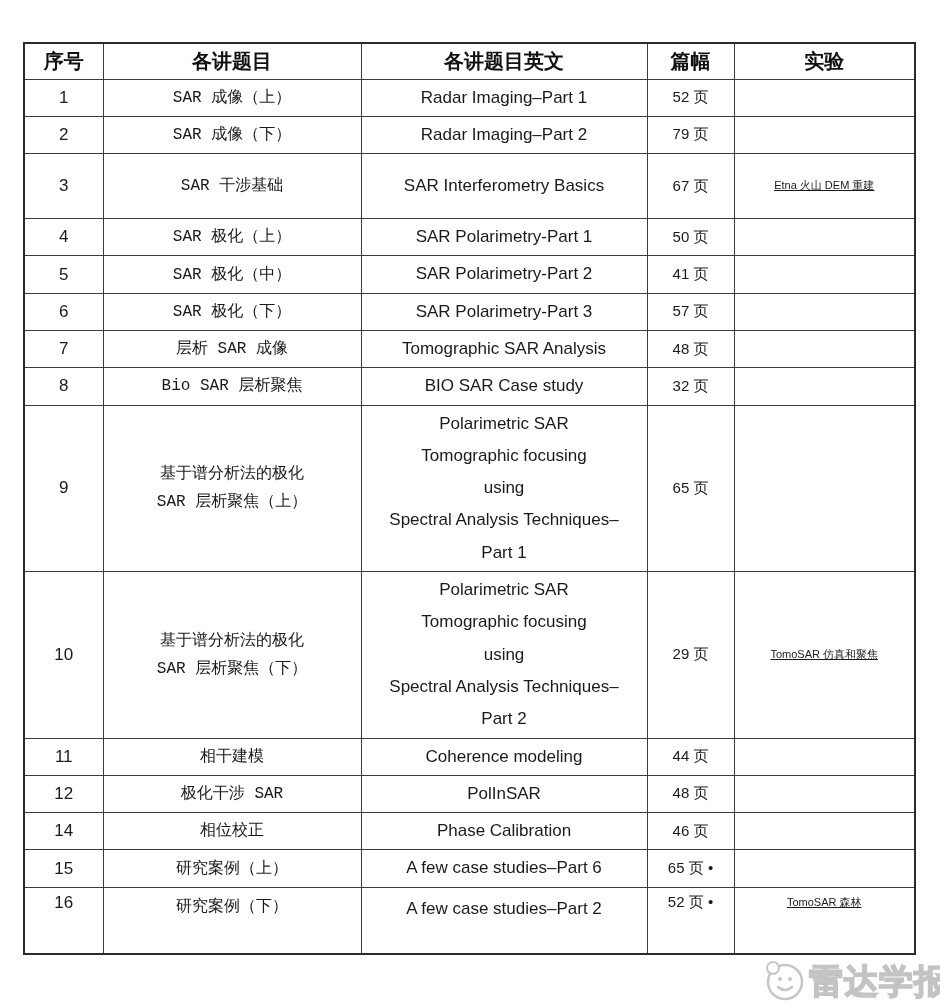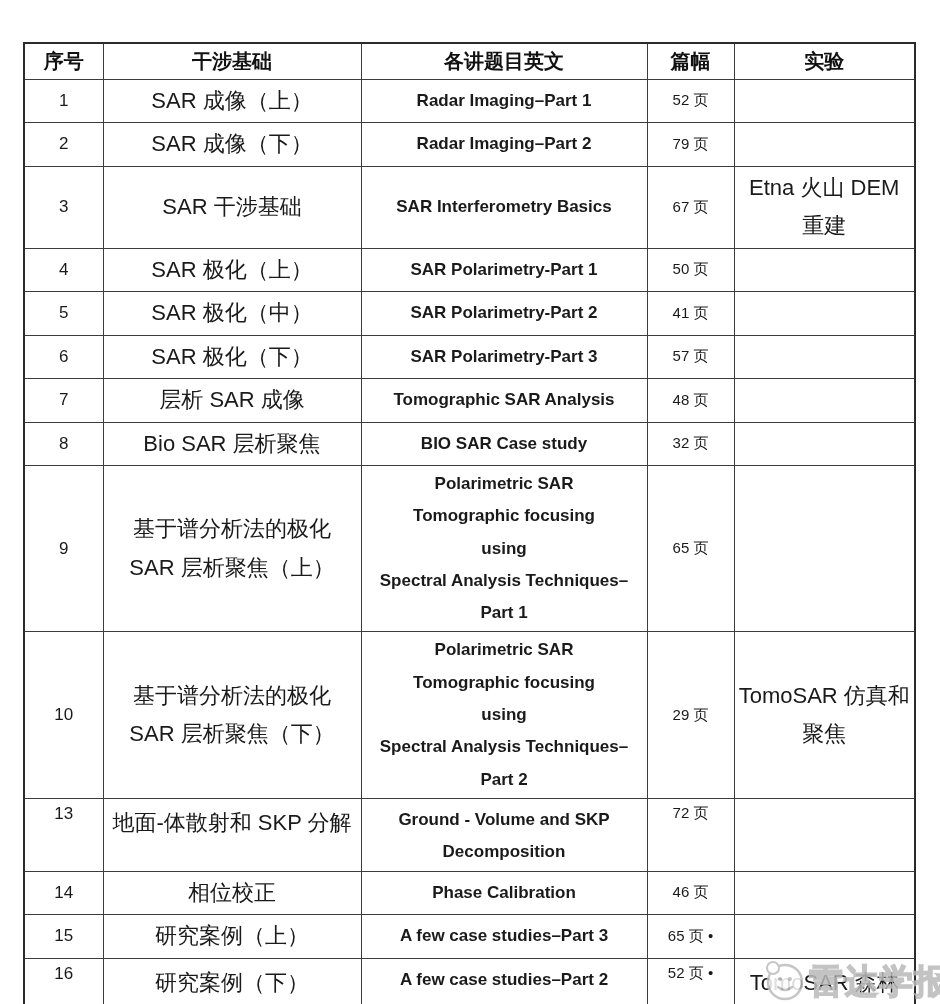--- a/index.html
+++ b/index.html
@@ -27,24 +27,24 @@
     padding: 2px 4px;
     overflow: hidden;
   }
   table.lecture th {
     font-size: 20px;
     font-weight: bold;
     height: 36px;
     color: #111;
   }
   td.c-no { font-size: 17px; }
-  td.c-cn { font-size: 22px; white-space: pre-line; line-height: 1.75; }
-  td.c-en { font-size: 17px; white-space: pre-line; line-height: 1.9; font-weight: bold; }
+  td.c-cn { font-size: 16px; white-space: pre-line; line-height: 1.75; font-family: Liberation Mono, monospace; }
+  td.c-en { font-size: 17px; white-space: pre-line; line-height: 1.9; }
   td.c-pg { font-size: 15px; white-space: nowrap; }
-  td.c-ex { font-size: 22px; line-height: 1.75; }
+  td.c-ex { font-size: 11px; line-height: 1.75; text-decoration: underline; }
 
   tr.rh-a { height: 37px; }
   tr.rh-b { height: 65px; }
   tr.rh-c { height: 163px; }
   tr.rh-d { height: 32px; }
   tr.rh-e { height: 34px; }
   tr.rh-f { height: 67px; }
   tr.va-top td { vertical-align: top; padding-top: 5px; }
 
   .watermark {
@@ -76,21 +76,21 @@
       <colgroup>
         <col style="width:79px">
           <col style="width:258px">
           <col style="width:286px">
           <col style="width:87px">
           <col style="width:181px">
       </colgroup>
       <thead>
         <tr>
           <th>序号</th>
-          <th>干涉基础</th>
+          <th>各讲题目</th>
           <th>各讲题目英文</th>
           <th>篇幅</th>
           <th>实验</th>
         </tr>
       </thead>
       <tbody>
         <tr class="rh-a">
           <td class="c-no">1</td>
           <td class="c-cn">SAR 成像（上）</td>
           <td class="c-en">Radar Imaging–Part 1</td>
@@ -163,39 +163,45 @@
           <td class="c-cn">基于谱分析法的极化
 SAR 层析聚焦（下）</td>
           <td class="c-en">Polarimetric SAR
 Tomographic focusing
 using
 Spectral Analysis Techniques–
 Part 2</td>
           <td class="c-pg">29 页</td>
           <td class="c-ex">TomoSAR 仿真和聚焦</td>
         </tr>
-        <tr class="rh-b va-top">
-          <td class="c-no">13</td>
-          <td class="c-cn">地面-体散射和 SKP 分解</td>
-          <td class="c-en">Ground - Volume and SKP
-Decomposition</td>
-          <td class="c-pg">72 页</td>
+        <tr class="rh-a">
+          <td class="c-no">11</td>
+          <td class="c-cn">相干建模</td>
+          <td class="c-en">Coherence modeling</td>
+          <td class="c-pg">44 页</td>
+          <td class="c-ex"></td>
+        </tr>
+        <tr class="rh-d">
+          <td class="c-no">12</td>
+          <td class="c-cn">极化干涉 SAR</td>
+          <td class="c-en">PolInSAR</td>
+          <td class="c-pg">48 页</td>
           <td class="c-ex"></td>
         </tr>
         <tr class="rh-e">
           <td class="c-no">14</td>
           <td class="c-cn">相位校正</td>
           <td class="c-en">Phase Calibration</td>
           <td class="c-pg">46 页</td>
           <td class="c-ex"></td>
         </tr>
         <tr class="rh-e">
           <td class="c-no">15</td>
           <td class="c-cn">研究案例（上）</td>
-          <td class="c-en">A few case studies–Part 3</td>
+          <td class="c-en">A few case studies–Part 6</td>
           <td class="c-pg">65 页 •</td>
           <td class="c-ex"></td>
         </tr>
         <tr class="rh-f va-top">
           <td class="c-no">16</td>
           <td class="c-cn">研究案例（下）</td>
           <td class="c-en">A few case studies–Part 2</td>
           <td class="c-pg">52 页 •</td>
           <td class="c-ex">TomoSAR 森林</td>
         </tr>

